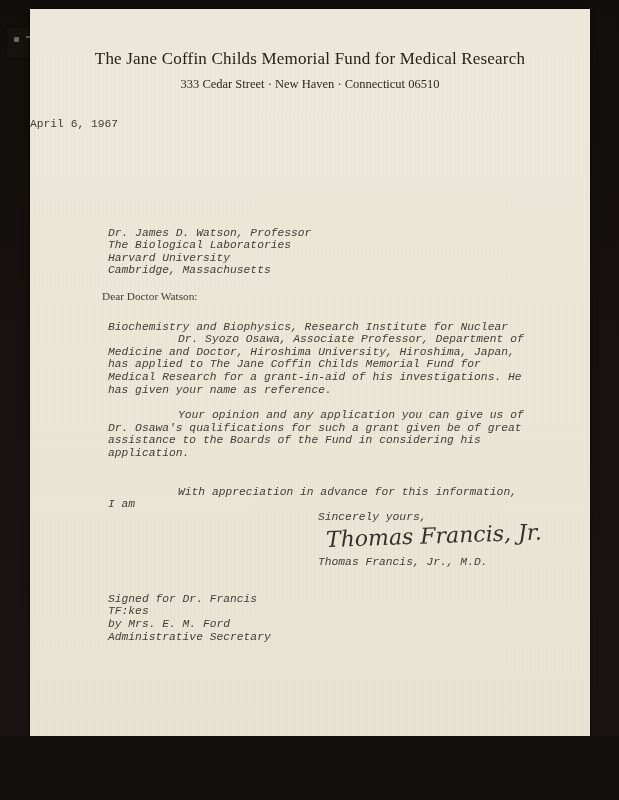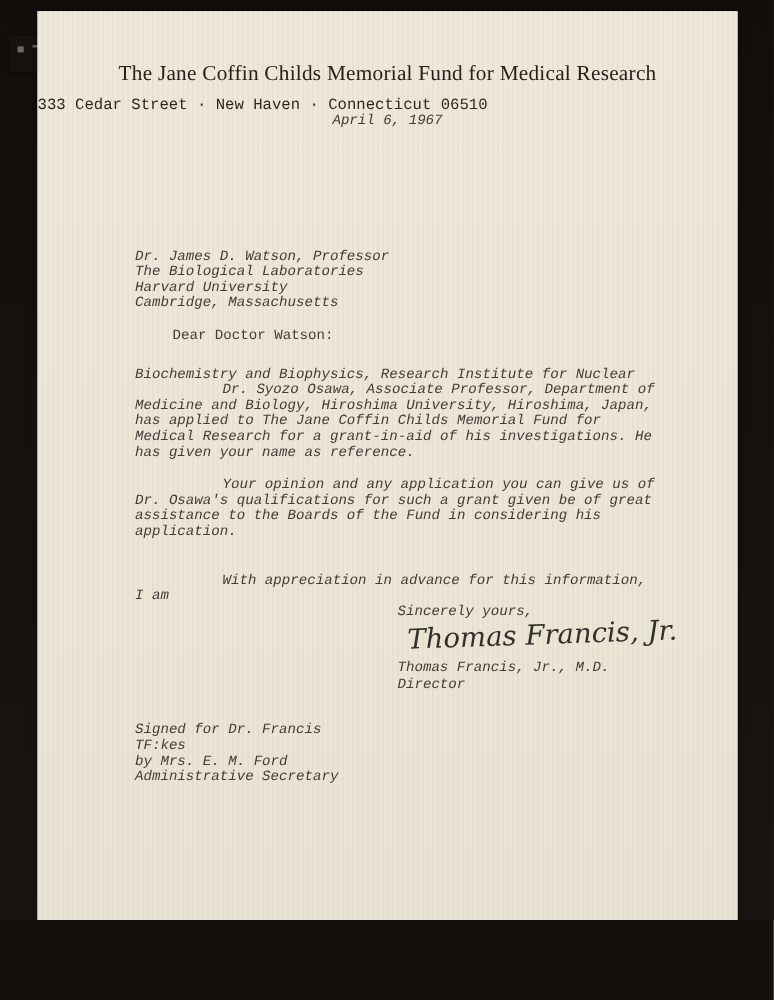--- a/index.html
+++ b/index.html
@@ -48,47 +48,48 @@
   }
   .lh-title {
     font-family: "Liberation Serif", serif;
     font-size: 17px;
     letter-spacing: 0.2px;
     color: #27211a;
     text-align: center;
     white-space: nowrap;
   }
   .lh-address {
-    font-family: Liberation Mono, monospace;
+    font-family: Liberation Serif, serif;
     font-size: 12.5px;
     color: #2e2820;
-    text-align: left;
+    text-align: center;
     margin-top: 8px;
     white-space: nowrap;
   }
   .typed {
     font-family: "Liberation Mono", "DejaVu Sans Mono", monospace;
     font-size: 11.3px;
     line-height: 12.6px;
     color: #413d36;
   }
   .date {
-    text-align: center;
+    margin-top: 26px;
+    text-align: left;
     white-space: nowrap;
-    font-style: italic;
   }
   .recipient {
     margin-top: 96px;
     margin-left: 78px;
   }
   .line { white-space: nowrap; font-style: italic; }
   .salutation {
     margin-top: 13px;
-    margin-left: 108px;
+    margin-left: 72px;
     white-space: nowrap;
+    font-family: Liberation Serif, serif;
   }
   .para {
     margin-top: 18px;
     margin-left: 78px;
   }
   .para + .para { margin-top: 13px; }
   .para.final { margin-top: 26px; }
   .indent { padding-left: 70px; }
   .closing {
     margin-left: 288px;
@@ -131,21 +132,21 @@
       <div class="line">The Biological Laboratories</div>
       <div class="line">Harvard University</div>
       <div class="line">Cambridge, Massachusetts</div>
     </div>
 
     <div class="typed salutation">Dear Doctor Watson:</div>
 
     <div class="typed para">
       <div class="line">Biochemistry and Biophysics, Research Institute for Nuclear</div>
       <div class="line indent">Dr. Syozo Osawa, Associate Professor, Department of</div>
-      <div class="line">Medicine and Biology, Hiroshima University, Hiroshima, Japan,</div>
+      <div class="line">Medicine and Doctor, Hiroshima University, Hiroshima, Japan,</div>
       <div class="line">has applied to The Jane Coffin Childs Memorial Fund for</div>
       <div class="line">Medical Research for a grant-in-aid of his investigations. He</div>
       <div class="line">has given your name as reference.</div>
     </div>
 
     <div class="typed para">
       <div class="line indent">Your opinion and any application you can give us of</div>
       <div class="line">Dr. Osawa's qualifications for such a grant given be of great</div>
       <div class="line">assistance to the Boards of the Fund in considering his</div>
       <div class="line">application.</div>
@@ -153,21 +154,20 @@
 
     <div class="typed para final">
       <div class="line indent">With appreciation in advance for this information,</div>
       <div class="line">I am</div>
     </div>
 
     <div class="typed closing">
       <div class="line">Sincerely yours,</div>
       <div class="signature">Thomas Francis, Jr.</div>
       <div class="line">Thomas Francis, Jr., M.D.</div>
-      <div class="line">Director</div>
     </div>
 
     <div class="typed footer">
       <div class="line">Signed for Dr. Francis</div>
       <div class="line">TF:kes</div>
       <div class="line">by Mrs. E. M. Ford</div>
       <div class="line">Administrative Secretary</div>
     </div>
 
   </div>

